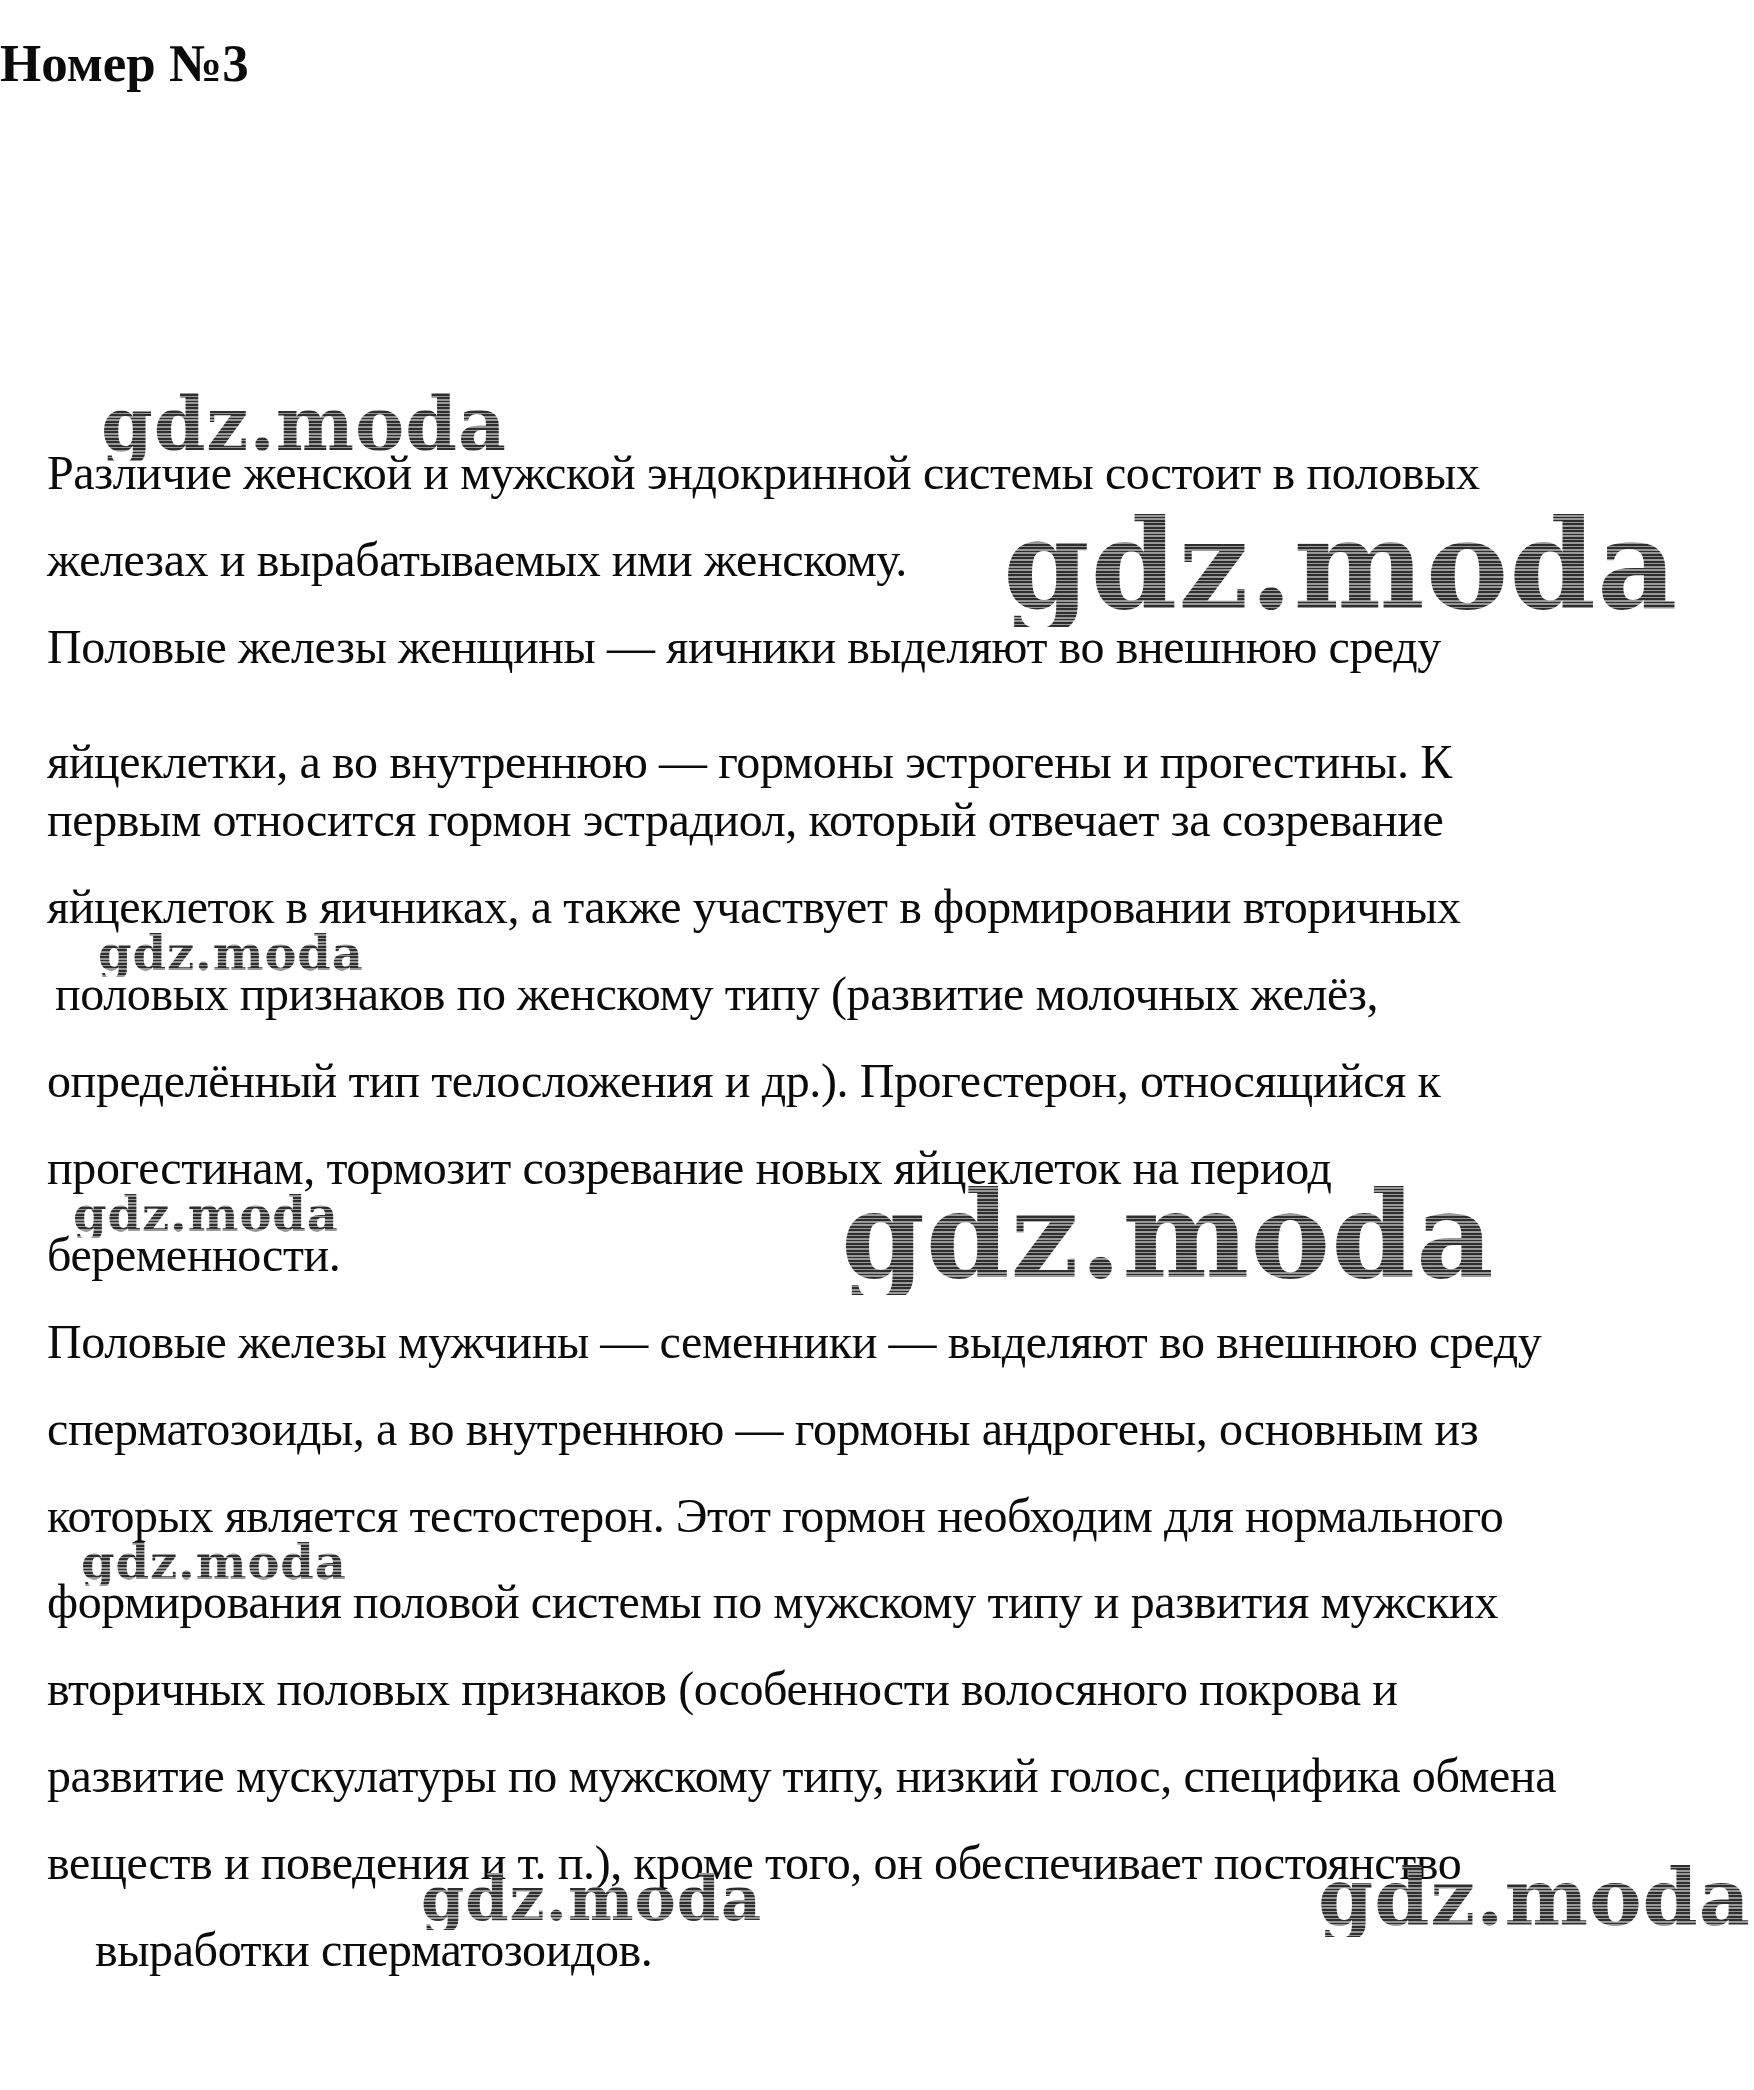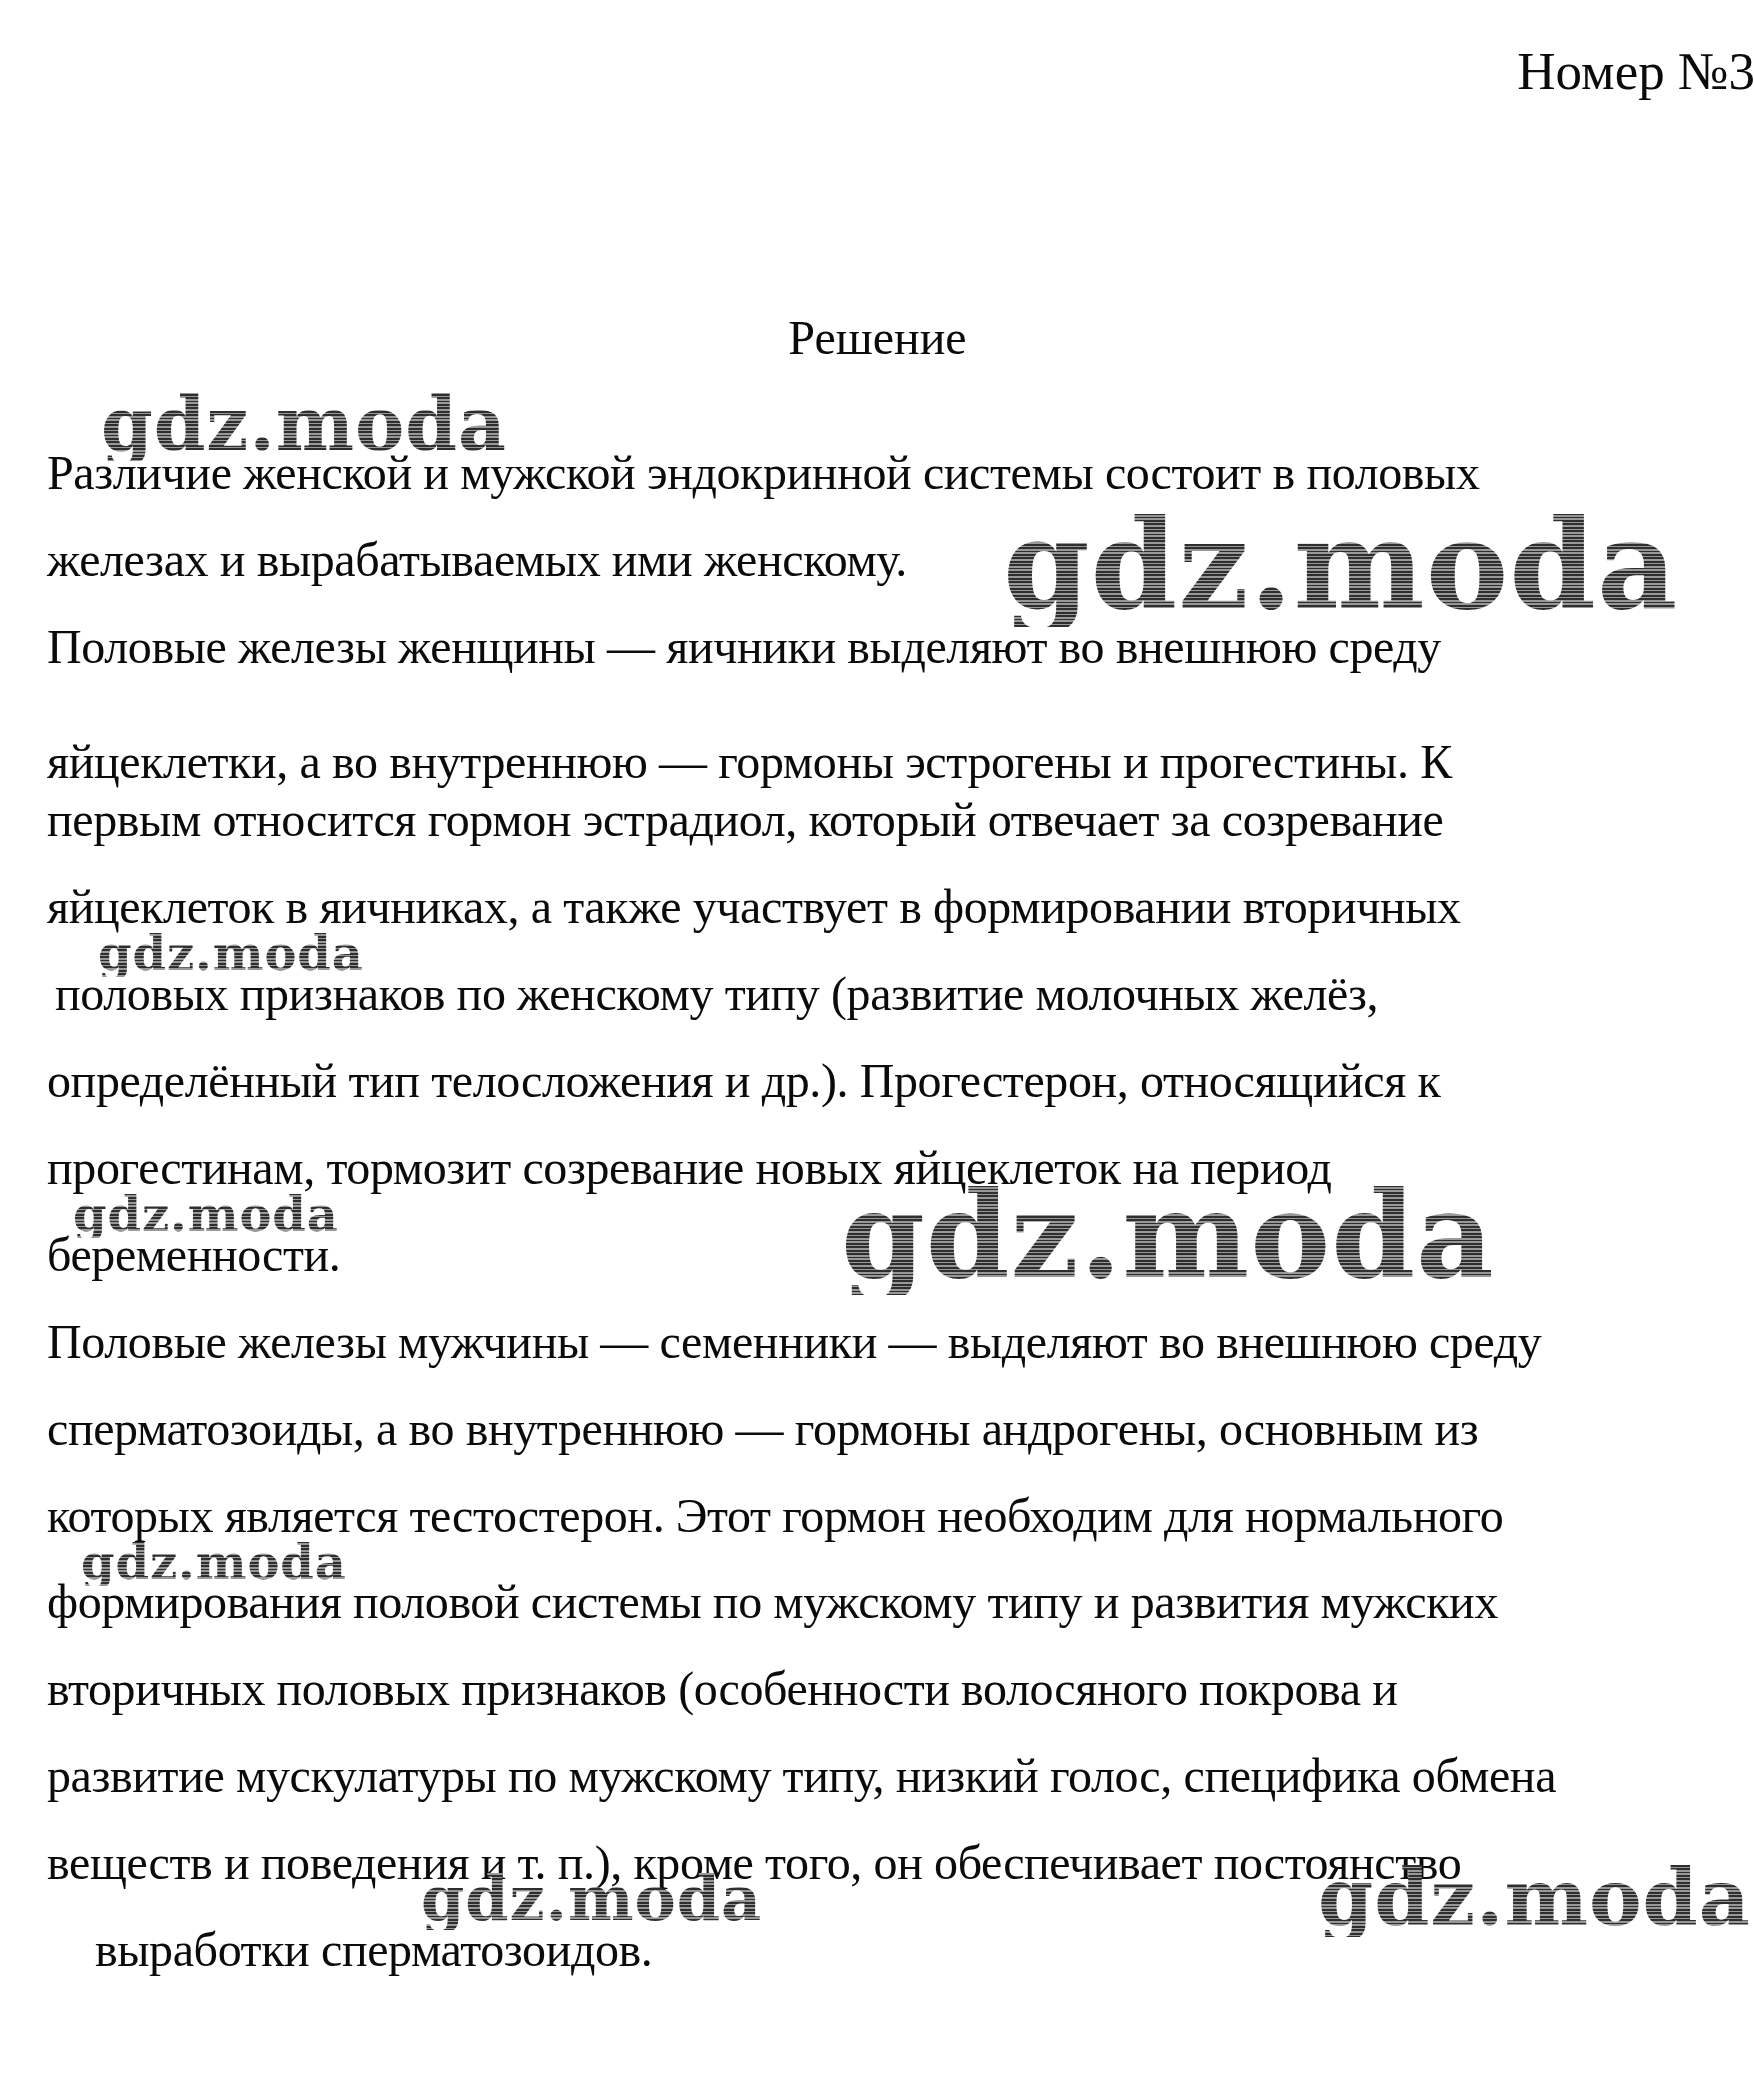--- a/index.html
+++ b/index.html
@@ -11,26 +11,26 @@
     position: relative;
     width: 1755px;
     height: 2091px;
     background: #ffffff;
     overflow: hidden;
     font-family: "Liberation Serif", "DejaVu Serif", serif;
     color: #0b0b0b;
   }
   .doc-title {
     position: absolute;
-    top: 41px;
+    top: 33px;
     left: 0;
     width: 100%;
-    text-align: right;
+    text-align: left;
     font-size: 53px;
-    font-weight: 400;
+    font-weight: 700;
     white-space: nowrap;
   }
   .question {
     position: absolute;
     top: 168px;
     left: 47px;
     font-size: 48px;
     white-space: nowrap;
     letter-spacing: -0.4px;
   }
@@ -69,21 +69,20 @@
       -webkit-background-clip: text;
       -webkit-text-fill-color: transparent;
     }
   }
 </style>
 </head>
 <body>
 
 <div class="page">
   <div class="doc-title">Номер №3</div>
-  <div class="solution-heading">Решение</div>
   <div id="solution-text">
       <div class="body-line" style="top: 447px;">Различие женской и мужской эндокринной системы состоит в половых</div>
       <div class="body-line" style="top: 534px;">железах и вырабатываемых ими женскому.</div>
       <div class="body-line" style="top: 621px;">Половые железы женщины — яичники выделяют во внешнюю среду</div>
       <div class="body-line" style="top: 708px; margin-top: 28px;">яйцеклетки, а во внутреннюю — гормоны эстрогены и прогестины. К</div>
       <div class="body-line" style="top: 794px;">первым относится гормон эстрадиол, который отвечает за созревание</div>
       <div class="body-line" style="top: 881px;">яйцеклеток в яичниках, а также участвует в формировании вторичных</div>
       <div class="body-line" style="top: 968px; margin-left: 8px;">половых признаков по женскому типу (развитие молочных желёз,</div>
       <div class="body-line" style="top: 1055px;">определённый тип телосложения и др.). Прогестерон, относящийся к</div>
       <div class="body-line" style="top: 1142px;">прогестинам, тормозит созревание новых яйцеклеток на период</div>

